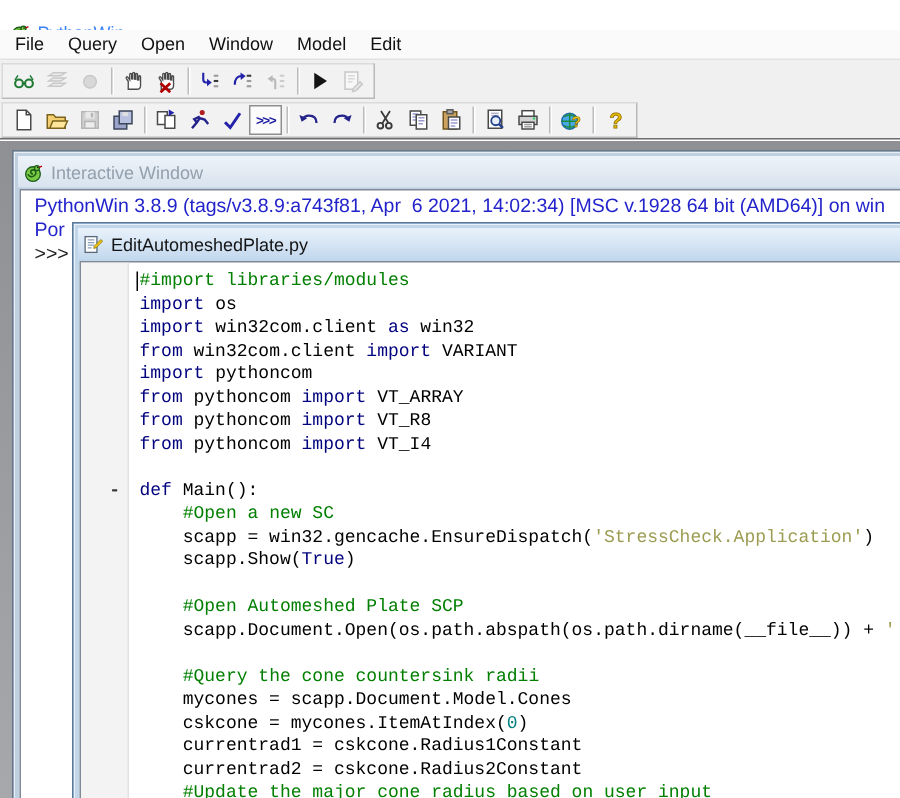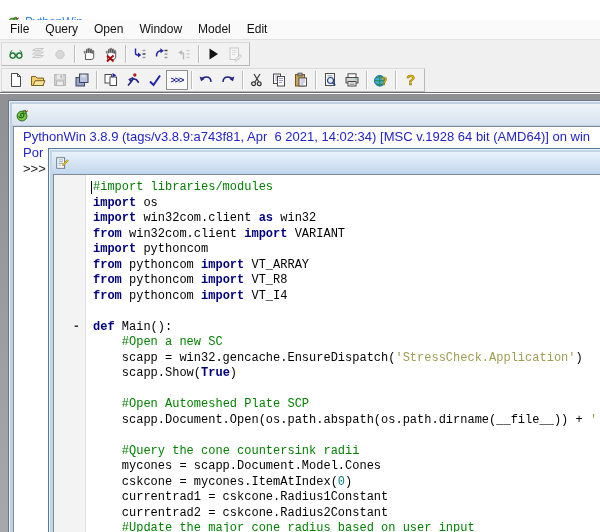--- a/index.html
+++ b/index.html
@@ -74,21 +74,21 @@
     position:absolute;left:0;top:0;bottom:0;width:31px;
     background:#f3f3f3;border-right:1px solid #e2e2e2;
   }
   .fold{position:absolute;right:5px;font:bold 12px "Liberation Mono",monospace;color:#333;}
   .code{
     position:absolute;left:32px;top:0;right:0;bottom:0;
     padding:5px 0 0 7px;font:12px/15.5px "Liberation Mono",monospace;
     white-space:pre;color:#000;
   }
   .cl{height:15.5px;white-space:pre;}
-  .tk-k{color:var(--kw,#00007f);font-weight:bold;}
+  .tk-k{color:var(--kw,#00007f);font-weight:normal;}
   .tk-c{color:var(--cm,#007f00);}
   .tk-s{color:var(--str,#9c9c52);text-align:center;}
   .tk-n{color:var(--num,#008080);}
   .caret{position:absolute;left:37px;top:6px;width:1px;height:13px;background:#000;}
 </style>
 </head>
 <body>
 
 <div id="app-titlebar">
   <svg viewBox="0 0 16 16">
@@ -321,37 +321,39 @@
 
   <div class="w7" id="iw" style="left:8px;top:6px;right:-10px;bottom:-10px;z-index:1;">
     <div class="tbar">
       <svg viewBox="0 0 16 16">
         <circle cx="8" cy="9.2" r="5.6" fill="#7ac943" stroke="#1a5c1a"></circle>
         <path d="M8 9.2c-2.2 0-2.2-3.2 0-3.2s3.2 2.2 1.1 4.3c-1.7 1.6-4.4 1-4.9-1.1" fill="none" stroke="#1a5c1a" stroke-width="1.2"></path>
         <circle cx="11" cy="4.6" r="1.9" fill="#7ac943" stroke="#1a5c1a"></circle>
         <circle cx="11.5" cy="4.2" r=".55" fill="#000"></circle>
         <path d="M12.8 4.1l2-.9" stroke="#c00000"></path>
       </svg>
+      <span>Interactive Window</span>
     </div>
     <div class="wcontent">
       <div id="shell-lines">
           <div class="shell-line banner">PythonWin 3.8.9 (tags/v3.8.9:a743f81, Apr  6 2021, 14:02:34) [MSC v.1928 64 bit (AMD64)] on win</div>
           <div class="shell-line banner">Por</div>
           <div class="shell-line prompt">&gt;&gt;&gt;</div>
         </div>
     </div>
   </div>
 
   <div class="w7 active" id="ew" style="left:48px;top:54px;right:-10px;bottom:-10px;z-index:2;">
     <div class="tbar">
       <svg viewBox="0 0 16 16">
         <rect x="2" y="2" width="9" height="12" fill="#fff" stroke="#5a6a7a"></rect>
         <path d="M4 4.5h5M4 6.5h5M4 8.5h5M4 10.5h3" stroke="#8aa0b8"></path>
         <path d="M9 9.2l5-5 1.3 1.3-5 5-1.8.5z" fill="#f2c714" stroke="#8a6d00" stroke-width=".6"></path>
       </svg>
+      <span>EditAutomeshedPlate.py</span>
     </div>
     <div class="wcontent">
       <div class="gutter" id="gutter">
           <div class="fold" style="top: 144.5px;">-</div>
         </div>
       <div class="code" id="code"><div class="cl"><span class="tk-c">#import libraries/modules</span></div><div class="cl"><span class="tk-k">import</span><span class="tk-p"> os</span></div><div class="cl"><span class="tk-k">import</span><span class="tk-p"> win32com.client </span><span class="tk-k">as</span><span class="tk-p"> win32</span></div><div class="cl"><span class="tk-k">from</span><span class="tk-p"> win32com.client </span><span class="tk-k">import</span><span class="tk-p"> VARIANT</span></div><div class="cl"><span class="tk-k">import</span><span class="tk-p"> pythoncom</span></div><div class="cl"><span class="tk-k">from</span><span class="tk-p"> pythoncom </span><span class="tk-k">import</span><span class="tk-p"> VT_ARRAY</span></div><div class="cl"><span class="tk-k">from</span><span class="tk-p"> pythoncom </span><span class="tk-k">import</span><span class="tk-p"> VT_R8</span></div><div class="cl"><span class="tk-k">from</span><span class="tk-p"> pythoncom </span><span class="tk-k">import</span><span class="tk-p"> VT_I4</span></div><div class="cl"></div><div class="cl"><span class="tk-k">def</span><span class="tk-p"> Main():</span></div><div class="cl"><span class="tk-p">    </span><span class="tk-c">#Open a new SC</span></div><div class="cl"><span class="tk-p">    scapp = win32.gencache.EnsureDispatch(</span><span class="tk-s">'StressCheck.Application'</span><span class="tk-p">)</span></div><div class="cl"><span class="tk-p">    scapp.Show(</span><span class="tk-k">True</span><span class="tk-p">)</span></div><div class="cl"></div><div class="cl"><span class="tk-p">    </span><span class="tk-c">#Open Automeshed Plate SCP</span></div><div class="cl"><span class="tk-p">    scapp.Document.Open(os.path.abspath(os.path.dirname(__file__)) + </span><span class="tk-s">'</span></div><div class="cl"></div><div class="cl"><span class="tk-p">    </span><span class="tk-c">#Query the cone countersink radii</span></div><div class="cl"><span class="tk-p">    mycones = scapp.Document.Model.Cones</span></div><div class="cl"><span class="tk-p">    cskcone = mycones.ItemAtIndex(</span><span class="tk-n">0</span><span class="tk-p">)</span></div><div class="cl"><span class="tk-p">    currentrad1 = cskcone.Radius1Constant</span></div><div class="cl"><span class="tk-p">    currentrad2 = cskcone.Radius2Constant</span></div><div class="cl"><span class="tk-p">    </span><span class="tk-c">#Update the major cone radius based on user input</span></div></div>
       <div class="caret"></div>
     </div>
   </div>
 

